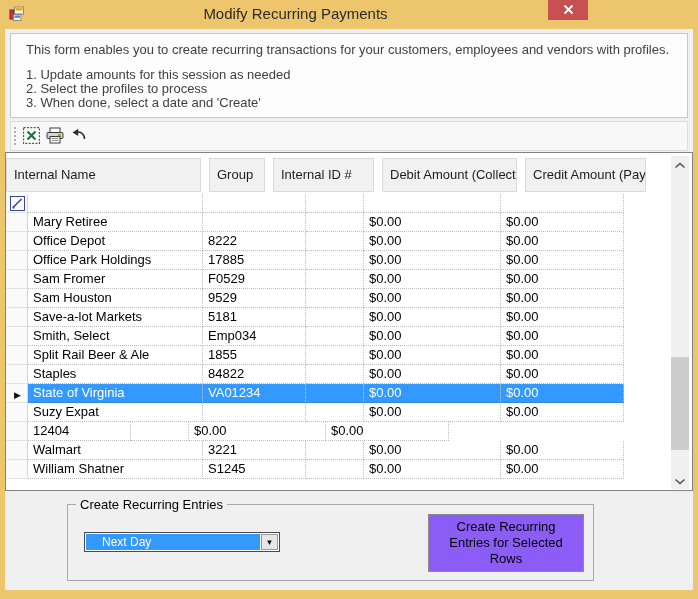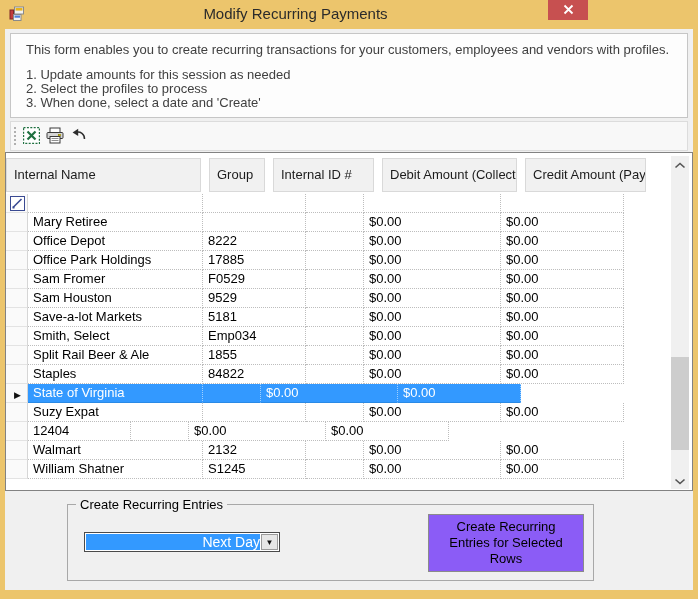--- a/index.html
+++ b/index.html
@@ -46,22 +46,22 @@
   .vscroll{position:absolute;left:665px;top:3px;width:18px;height:333px;background:#f0f0f0;}
   .sb-arrow{position:absolute;left:0;width:18px;height:17px;background:#f0f0f0;border:none;padding:0;
     display:flex;align-items:center;justify-content:center;cursor:default;}
   .sb-up{top:0}.sb-down{bottom:0}
   .sb-thumb{position:absolute;left:0;top:201px;width:18px;height:93px;background:#cdcdcd;}
   
   .create-panel{position:absolute;left:62px;top:475px;width:527px;height:77px;border:1px solid #a8a8a8;}
   .panel-legend{position:absolute;left:8px;top:-8px;background:#f0f0f0;padding:0 4px;font-size:13px;color:#000;}
   .combo{position:absolute;left:16px;top:27px;width:196px;height:20px;background:#fff;
     border:1px solid #4a4a4a;display:flex;cursor:default;}
-  .combo-value{flex:1;margin:1px;background:var(--selection,#3399ff);color:#fff;font-size:14px;
-    line-height:16px;padding-left:8px;white-space:nowrap;overflow:hidden;text-align:right;}
+  .combo-value{flex:1;margin:1px;background:var(--selection,#3399ff);color:#fff;font-size:12px;
+    line-height:16px;padding-left:16px;white-space:nowrap;overflow:hidden;}
   .combo-btn{width:17px;margin:1px 1px 1px 0;background:#e6e6e6;border:1px solid #9a9a9a;
     display:flex;align-items:center;justify-content:center;font-size:8px;color:#111;}
   .create-btn{position:absolute;left:360px;top:9px;width:156px;height:58px;background:#8b5cf6;
     border:1px solid #8b8b8b;font-size:13px;color:#000;line-height:16px;text-align:center;
     padding:2px 10px;cursor:default;}
 </style>
 </head>
 <body>
 
 <div class="window">
@@ -217,20 +217,21 @@
             <div class="cell rowhead"></div>
             <div class="cell c-name">Staples</div>
             <div class="cell c-id">84822</div>
             <div class="cell c-group"></div>
             <div class="cell c-debit">$0.00</div>
             <div class="cell c-credit">$0.00</div>
           </div>
           <div class="grid-row selected">
             <div class="cell rowhead"><span class="rowarrow">▶</span></div>
             <div class="cell c-name">State of Virginia</div>
+            <div class="cell c-id">VA01234</div>
             <div class="cell c-group"></div>
             <div class="cell c-debit">$0.00</div>
             <div class="cell c-credit">$0.00</div>
           </div>
           <div class="grid-row">
             <div class="cell rowhead"></div>
             <div class="cell c-name">Suzy Expat</div>
             <div class="cell c-id"></div>
             <div class="cell c-group"></div>
             <div class="cell c-debit">$0.00</div>
@@ -239,21 +240,21 @@
           <div class="grid-row">
             <div class="cell rowhead"></div>
             <div class="cell c-id">12404</div>
             <div class="cell c-group"></div>
             <div class="cell c-debit">$0.00</div>
             <div class="cell c-credit">$0.00</div>
           </div>
           <div class="grid-row">
             <div class="cell rowhead"></div>
             <div class="cell c-name">Walmart</div>
-            <div class="cell c-id">2132</div>
+            <div class="cell c-id">3221</div>
             <div class="cell c-group"></div>
             <div class="cell c-debit">$0.00</div>
             <div class="cell c-credit">$0.00</div>
           </div>
           <div class="grid-row">
             <div class="cell rowhead"></div>
             <div class="cell c-name">William Shatner</div>
             <div class="cell c-id">S1245</div>
             <div class="cell c-group"></div>
             <div class="cell c-debit">$0.00</div>

